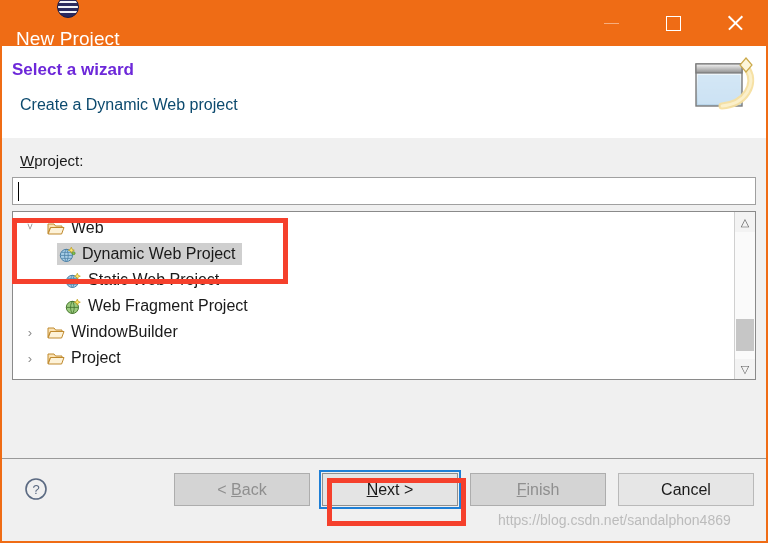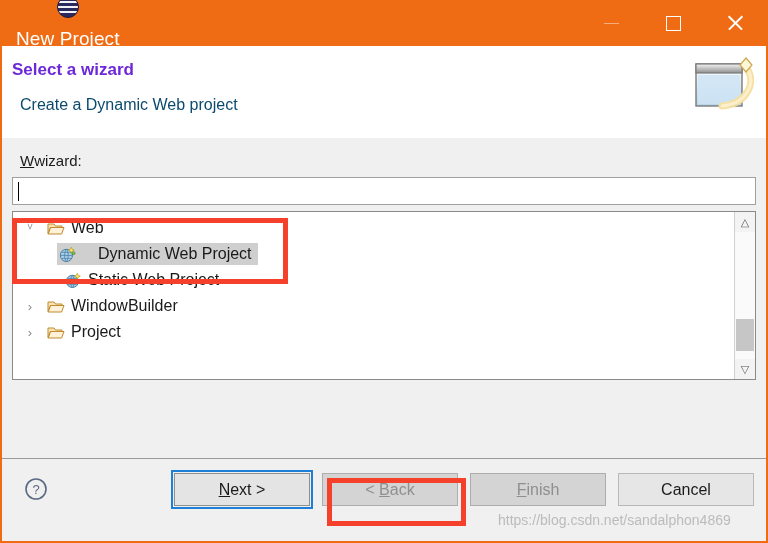--- a/index.html
+++ b/index.html
@@ -213,21 +213,20 @@
     color: #8c8c8c;
     font-size: 13px;
     line-height: 1;
   }
   .row-label { padding-left: 6px; }
   .tree-row.selected .row-sel {
     background: #cfcfcf;
     display: inline-flex;
     align-items: center;
     padding: 2px 6px 2px 2px;
-    gap: 16px;
   }
   .tree-row .row-plain {
     display: inline-flex;
     align-items: center;
     padding-left: 8px;
   }
 
   
   .folder-icon {
     width: 18px; height: 15px;
@@ -383,21 +382,21 @@
         <rect x="10" y="10" width="46" height="9" fill="url(#titleg)" stroke="#7a7a7a" stroke-width="1.2"></rect>
         <rect x="12" y="21" width="42" height="29" fill="#cfe4f5" stroke="none" opacity="0.85"></rect>
         <path d="M62 16 C70 30 60 50 36 52" fill="none" stroke="#f5dfa0" stroke-width="7" stroke-linecap="round" opacity="0.95"></path>
         <path d="M62 16 C70 30 60 50 36 52" fill="none" stroke="#fbf0cb" stroke-width="3" stroke-linecap="round"></path>
         <path d="M60 4 L66 11 L60 18 L54 11 Z" fill="#fdf6da" stroke="#cba94b" stroke-width="1.2"></path>
       </svg>
     </div>
   </div>
 
   <div class="body">
-    <div class="field-label"><u>W</u><span>wizard:</span></div>
+    <div class="field-label"><u>W</u><span>project:</span></div>
 
     <div class="search-box">
       <span class="search-caret"></span>
       <input class="search-input" type="text" value="" placeholder="" style="">
     </div>
 
     <div class="tree-wrap">
       <div class="tree">
 
         <div class="tree-row">
@@ -438,20 +437,33 @@
                 <circle cx="7.4" cy="9.4" r="6.1" fill="#a9cfe8" stroke="#4a7fa5" stroke-width="1"></circle>
                 <path d="M1.4 9.4 H13.5 M7.4 3.3 C5 6 5 13 7.4 15.5 M7.4 3.3 C9.8 6 9.8 13 7.4 15.5" fill="none" stroke="#4a7fa5" stroke-width=".8"></path>
                 <path d="M2.6 6.4 H12.2 M2.6 12.4 H12.2" fill="none" stroke="#4a7fa5" stroke-width=".7"></path>
                 <path d="M12.3 1.2 L13.2 3.3 L15.3 4.2 L13.2 5.1 L12.3 7.2 L11.4 5.1 L9.3 4.2 L11.4 3.3 Z" fill="#ffe96b" stroke="#b79a17" stroke-width=".7"></path>
               </svg>
             </span>
             <span class="row-label">Static Web Project</span>
           </span>
         </div>
 
+        <div class="tree-row">
+          <span class="indent-1"></span>
+          <span class="row-plain">
+            <span class="globe-icon">
+              <svg width="17" height="17" viewBox="0 0 17 17">
+                <circle cx="7.4" cy="9.4" r="6.1" fill="#9ccb7f" stroke="#4a7a30" stroke-width="1"></circle>
+                <path d="M1.4 9.4 H13.5 M7.4 3.3 C5 6 5 13 7.4 15.5 M7.4 3.3 C9.8 6 9.8 13 7.4 15.5" fill="none" stroke="#3f6f2a" stroke-width=".8"></path>
+                <path d="M12.3 1.2 L13.2 3.3 L15.3 4.2 L13.2 5.1 L12.3 7.2 L11.4 5.1 L9.3 4.2 L11.4 3.3 Z" fill="#ffe96b" stroke="#b79a17" stroke-width=".7"></path>
+              </svg>
+            </span>
+            <span class="row-label">Web Fragment Project</span>
+          </span>
+        </div>
 
         <div class="tree-row">
           <span class="indent-0"></span>
           <span class="twisty">›</span>
           <span class="row-plain">
             <span class="folder-icon">
               <svg width="18" height="15" viewBox="0 0 18 15">
                 <path d="M1 3 H7 L8.6 5 H15 V6.5 H3.4 L1 12.5 Z" fill="#fbe3b4" stroke="#c08a2e" stroke-width="1"></path>
                 <path d="M3.6 6.5 H17 L14.6 13 H1.2 Z" fill="#fdf2d8" stroke="#c08a2e" stroke-width="1"></path>
               </svg>
@@ -486,25 +498,25 @@
 
   <div class="footer">
     <div class="help-icon">
       <svg width="24" height="24" viewBox="0 0 24 24">
         <circle cx="12" cy="12" r="10" fill="none" stroke="#5b6a82" stroke-width="1.6"></circle>
         <text x="12" y="17" text-anchor="middle" font-family="Liberation Sans, sans-serif" font-size="13" fill="#5b6a82">?</text>
       </svg>
     </div>
 
     <div class="btn-row">
+      <button class="btn disabled">
+        <span>&lt; <u>B</u>ack</span>
+      </button>
       <button class="btn focused">
         <span><u>N</u>ext &gt;</span>
-      </button>
-      <button class="btn disabled">
-        <span>&lt; <u>B</u>ack</span>
       </button>
       <button class="btn disabled">
         <span><u>F</u>inish</span>
       </button>
       <button class="btn cancel">
         <span>Cancel</span>
       </button>
     </div>
   </div>
 

